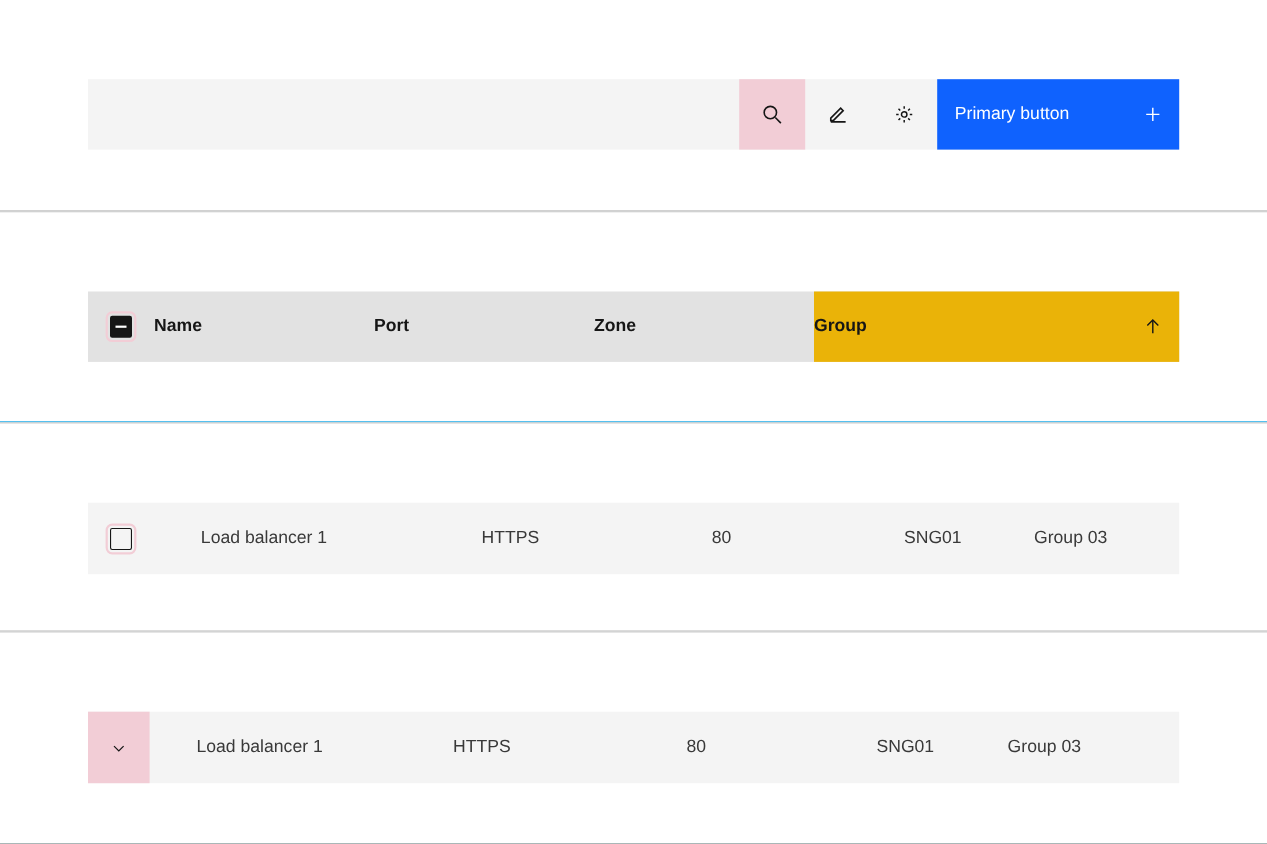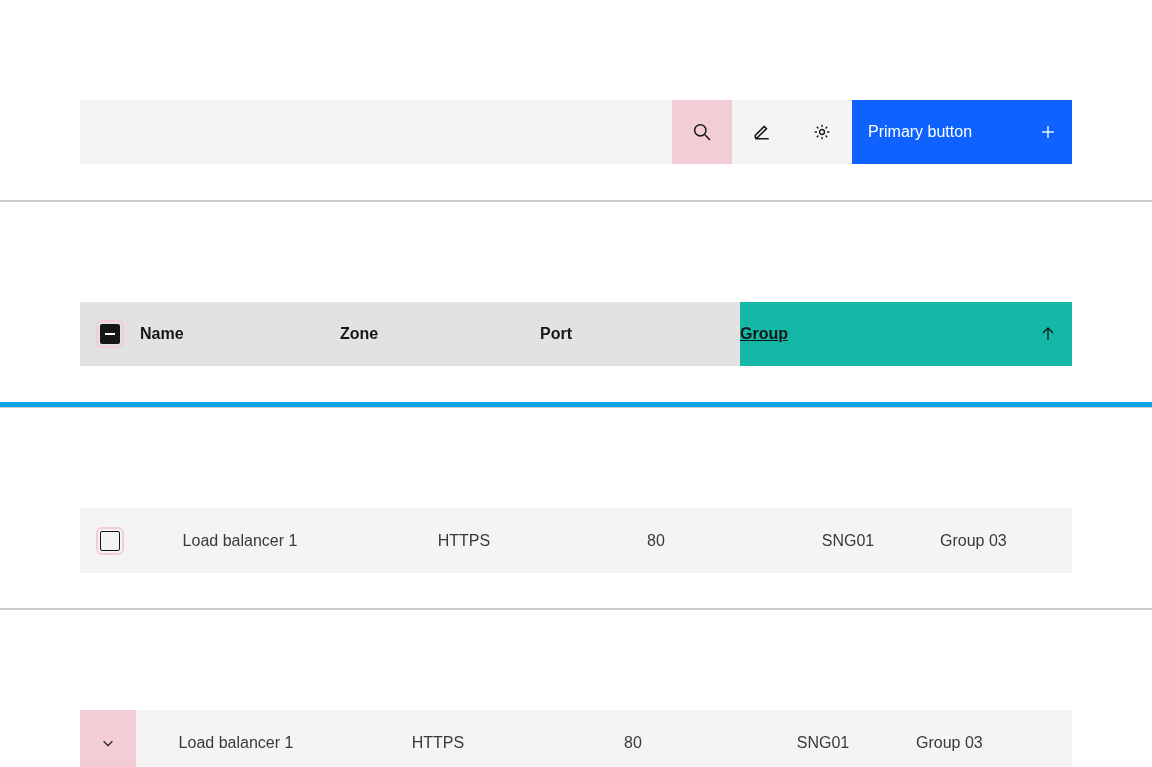--- a/index.html
+++ b/index.html
@@ -4,24 +4,24 @@
 <style>
   * { box-sizing: border-box; margin: 0; padding: 0; }
   body {
     font-family: -apple-system, BlinkMacSystemFont, "Segoe UI", Helvetica, Arial, sans-serif;
     background: #4a6868;
     width: 1152px;
     height: 767px;
   }
   .section {
     background: #fff;
-    padding: 100px 80px;
+    padding: 72px 80px;
   }
   .section-1 { height: 192px; border-bottom: 1px solid #ccc; }
-  .section-2 { height: 192px; border-top: 1px solid #ccc; border-bottom: 5px solid #0ea5e9; }
+  .section-2 { height: 192px; border-top: 1px solid #ccc; border-bottom: 1px solid #0ea5e9; }
   .section-3 { height: 190px; border-top: 1px solid #ccc; border-bottom: 1px solid #ccc; }
   .section-4 { height: 193px; border-top: 1px solid #ccc; }
 
   .toolbar {
     display: flex;
     height: 64px;
     background: #f4f4f4;
   }
   .toolbar-spacer { flex: 1; }
   .icon-btn {
@@ -78,21 +78,21 @@
     justify-content: center;
     height: 100%;
   }
   .expand-cell.highlight { background: #f2cdd6; }
   .col-name { width: 200px; }
   .col-name-narrow { width: 200px; padding-left: 0; }
   .col-protocol { width: 200px; }
   .col-port { width: 200px; }
   .col-zone { width: 200px; }
   .col-group { flex: 1; display: flex; align-items: center; justify-content: space-between; padding-right: 16px; height: 100%; }
-  .col-group.highlight { background: #14b8a6; text-decoration: underline; }
+  .col-group.highlight { background: #eab308; }
 
   .cell { padding-left: 0; }
 
   .checkbox-indeterminate {
     width: 20px; height: 20px;
     background: #161616;
     border-radius: 2px;
     outline: 2px solid #f2cdd6;
     outline-offset: 2px;
     display: flex; align-items: center; justify-content: center;
@@ -152,22 +152,22 @@
     </div>
   </div>
 </div>
 
 <div class="section section-2">
   <div class="header-row">
     <div class="check-cell">
       <div class="checkbox-indeterminate"></div>
     </div>
     <div class="cell col-name">Name</div>
+    <div class="cell col-port">Port</div>
     <div class="cell col-zone">Zone</div>
-    <div class="cell col-port">Port</div>
     <div class="cell col-group highlight">
       <span>Group</span>
       <span>
         <svg width="16" height="16" viewBox="0 0 16 16" fill="none" stroke="#161616" stroke-width="1.3">
           <line x1="8" y1="14" x2="8" y2="2"></line>
             <polyline points="3,7 8,2 13,7"></polyline>
         </svg>
       </span>
     </div>
   </div>

